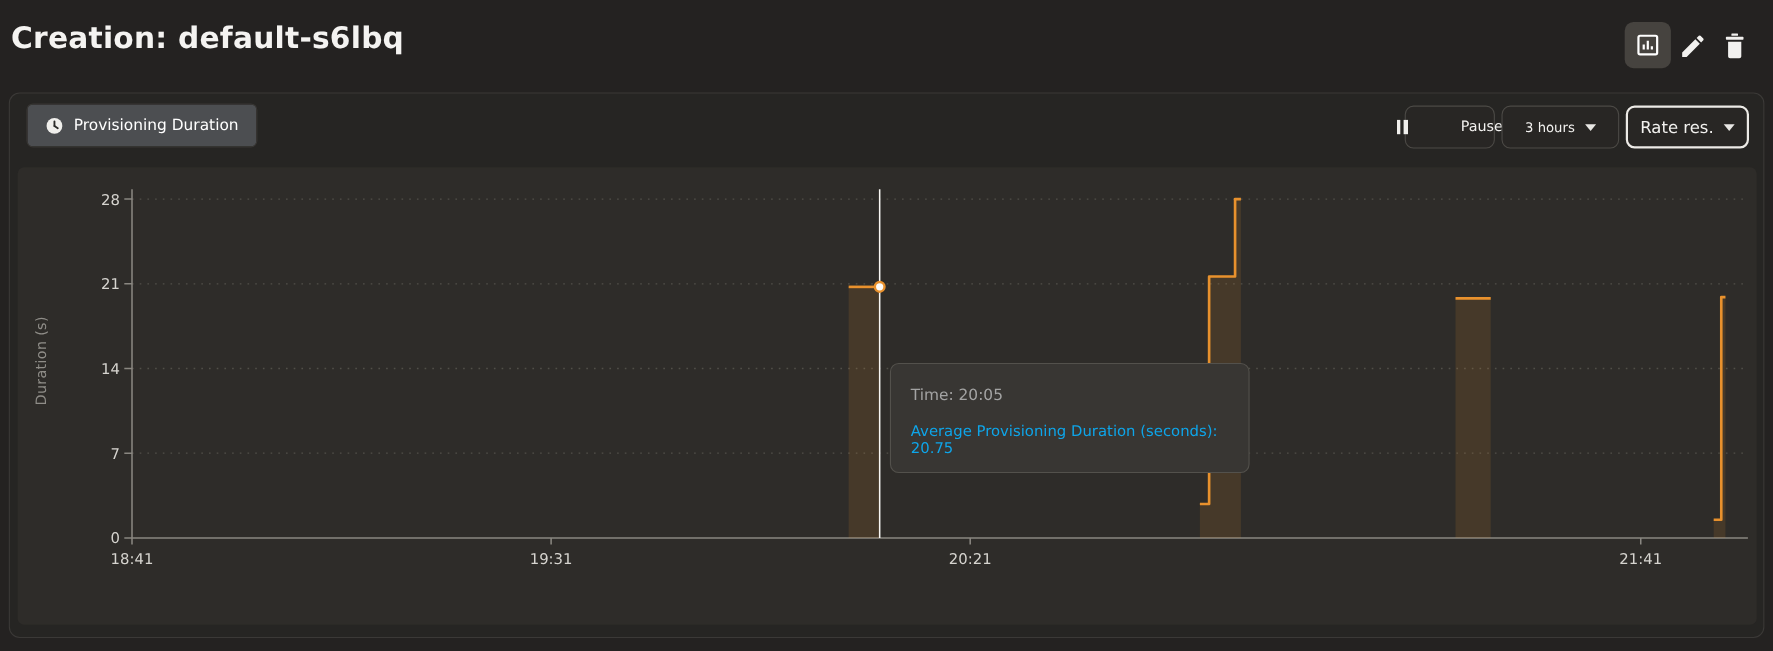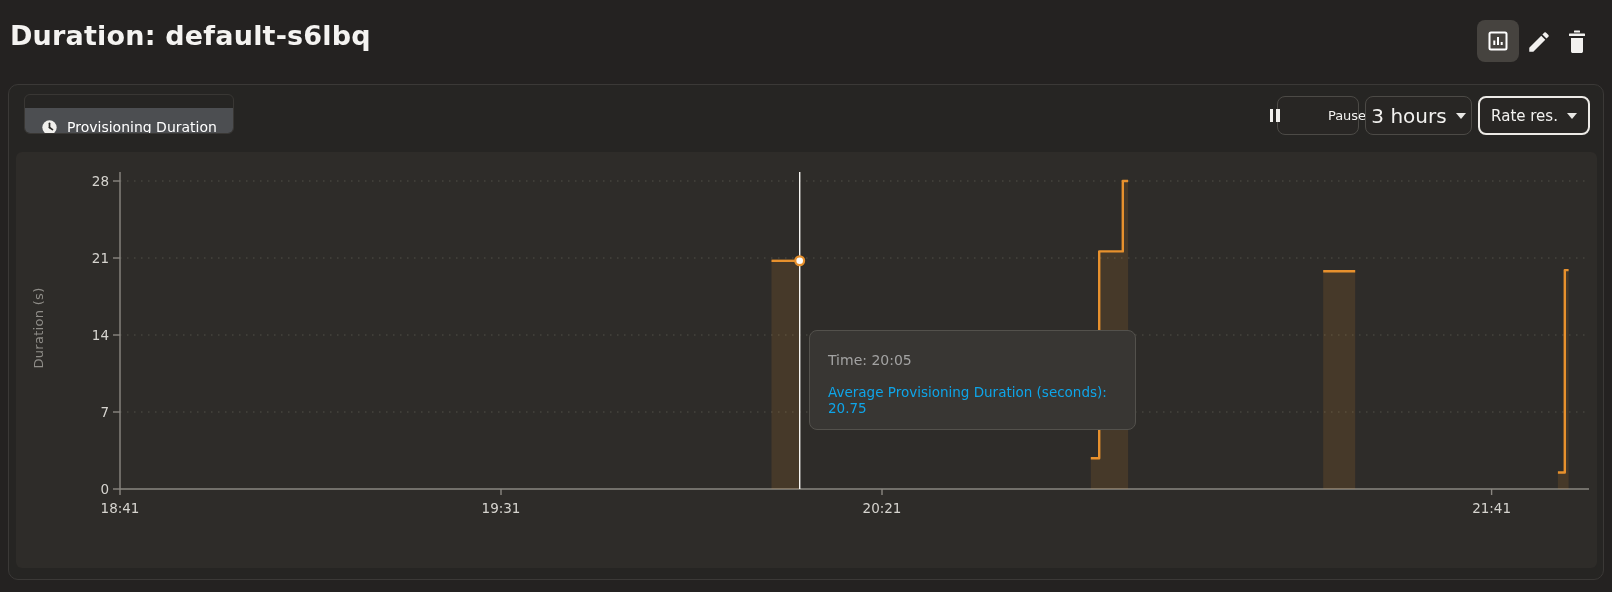--- a/index.html
+++ b/index.html
@@ -28,30 +28,30 @@
     position:absolute; left:8px; top:84px; width:1596px; height:496px;
     background:#262523; border:1px solid #3b3937; border-radius:10px;
   }
   
   .tab-group { position:absolute; left:24px; top:94px; height:40px; display:flex; border-radius:6px; overflow:hidden; border:1px solid #393734; }
   .tab {
     height:100%; display:flex; align-items:center; gap:9px; padding:0 16px;
     border:none; cursor:pointer; font-size:14px; color:#efeeec; background:#232120;
     font-family:inherit; white-space:nowrap;
   }
-  .tab.selected { background:#4c4e51; color:#ffffff;margin-top:13px; }
+  .tab.selected { background:#4c4e51; color:#ffffff; }
   
   .tb-btn {
     position:absolute; top:96px; height:39px; border-radius:8px;
     background:#282624; border:1px solid #4c4a46; color:#f2f1ef;
     display:flex; align-items:center; justify-content:center; gap:9px;
     cursor:pointer; font-family:inherit;
   }
   .pause-btn { left:1277px; width:82px;  font-size:13px;gap:48px; }
-  .range-btn { left:1365px; width:107px; font-size:20px; }
+  .range-btn { left:1365px; width:107px; font-size:12px; }
   .res-btn   { left:1478px; width:112px; font-size:15px; border:2px solid #eceae6; }
   .pause-icon { display:inline-flex; gap:3px; }
   .pause-icon span { display:block; width:3.5px; height:13px; background:#f0efec; }
   .caret { width:0; height:0; border-left:5.5px solid transparent; border-right:5.5px solid transparent; border-top:6px solid #e8e7e4; }
   
   .chart-box {
     position:absolute; left:16px; top:152px; width:1581px; height:416px;
     background:#2e2c29; border-radius:6px;
   }
   .chart-box svg.plot { position:absolute; left:0; top:0; }
@@ -68,21 +68,21 @@
   .chart-tooltip .tt-series { color:#0ea5e9; font-size:13.5px; }
   .legend {
     position:absolute; left:0; right:0; top:355px; height:24px;
     display:flex; align-items:center; justify-content:center; gap:8px;
     color:#c8892c; font-size:14px; cursor:pointer;
   }
 </style>
 </head>
 <body>
 
-<h1 class="page-title">Duration: default-s6lbq</h1>
+<h1 class="page-title">Creation: default-s6lbq</h1>
 
 <button class="hdr-btn chart-toggle">
   <span style="display:flex;">
     <svg width="24" height="24" viewBox="0 0 24 24">
       <rect x="3.5" y="3.5" width="17" height="17" rx="1.5" fill="none" stroke="#ffffff" stroke-width="2"></rect>
       <line x1="8.3" y1="16" x2="8.3" y2="11.5" stroke="#ffffff" stroke-width="2"></line>
       <line x1="12" y1="16" x2="12" y2="8" stroke="#ffffff" stroke-width="2"></line>
       <line x1="15.7" y1="16" x2="15.7" y2="13" stroke="#ffffff" stroke-width="2"></line>
     </svg>
   </span>

